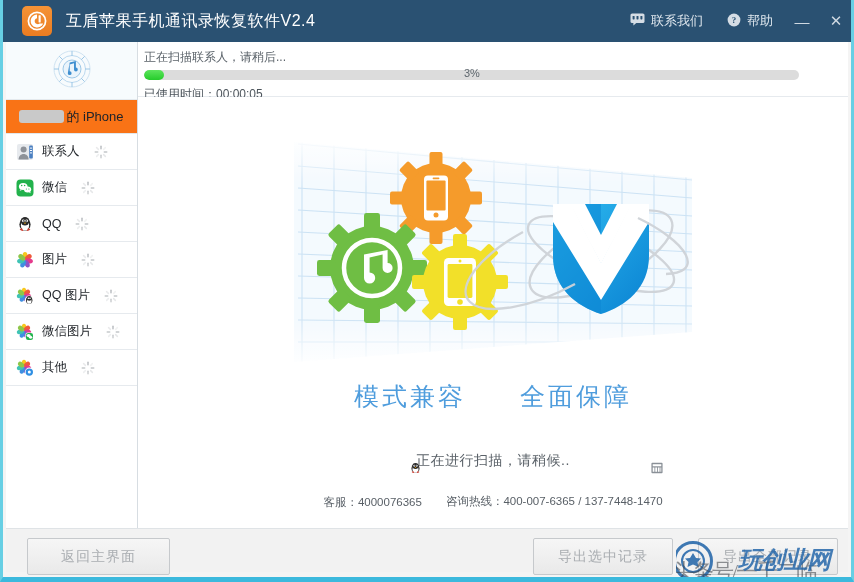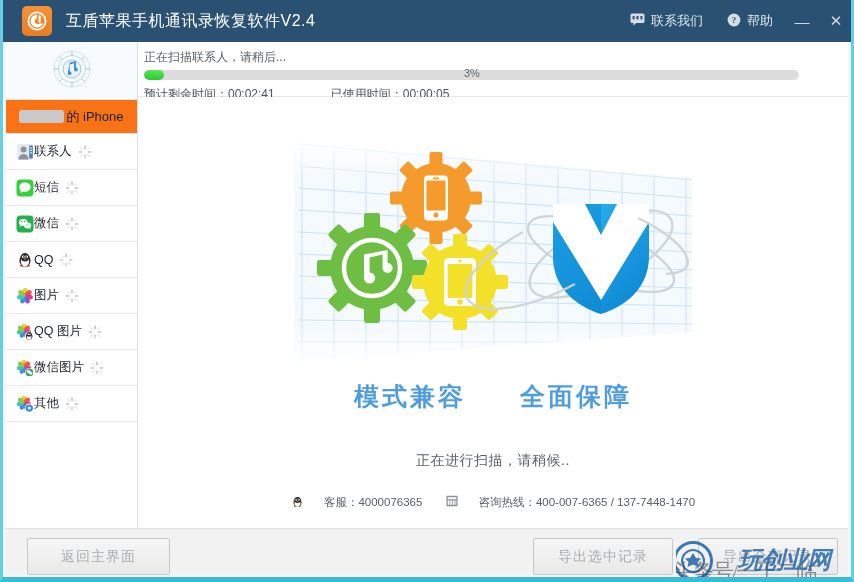--- a/index.html
+++ b/index.html
@@ -62,21 +62,21 @@
     display:flex;align-items:center;justify-content:center;
     font-size:13px;color:#20242a;
   }
   .redact{
     display:inline-block;width:45px;height:13px;border-radius:3px;
     background:#c9c9c9;margin-right:2px;vertical-align:middle;
   }
   .nav-item{
     height:36px;border-bottom:1px solid #e6eaee;
     display:flex;align-items:center;padding-left:10px;box-sizing:border-box;
-    gap:0;cursor:default;position:relative;
+    gap:8px;cursor:default;position:relative;
   }
   .nav-ico{width:18px;height:18px;flex:none;display:block;}
   .nav-label{font-size:12.5px;color:#24282d;white-space:nowrap;}
   .spinner{
     width:14px;height:14px;flex:none;margin-left:6px;opacity:.62;
   }
   .spinner svg{display:block;}
 
   
   .main{
@@ -106,31 +106,31 @@
     display:flex;gap:56px;white-space:nowrap;
   }
 
   .content{
     position:absolute;left:0;top:55px;right:0;bottom:0;background:#fff;
     display:flex;flex-direction:column;align-items:center;
   }
   .hero{margin-top:39px;}
   .slogans{
     margin-top:8px;display:flex;gap:54px;
-    font-size:25px;color:#4f9ddd;letter-spacing:3px;font-weight:bold;
+    font-size:25px;color:#4f9ddd;letter-spacing:3px;
   }
   .scanning{
     margin-top:39px;font-size:14px;color:#5b6269;letter-spacing:.5px;
   }
   .contacts{
     position:absolute;left:0;right:0;bottom:29px;
     display:flex;justify-content:center;align-items:center;gap:24px;
     font-size:11.5px;color:#585f66;
   }
-  .cgrp{display:flex;align-items:flex-start;gap:20px;white-space:nowrap;}
+  .cgrp{display:flex;align-items:flex-end;gap:20px;white-space:nowrap;flex-direction:column;}
 
   
   .footer{
     position:absolute;left:3px;right:3px;bottom:5px;height:38px;
     background:#f2f2f2;border-top:1px solid #dfe3e6;
     height:43px;
   }
   .btn{
     position:absolute;top:9px;height:37px;box-sizing:border-box;
     background:linear-gradient(180deg,#f6f6f6 0%,#e9e9e9 100%);
@@ -255,41 +255,20 @@
             <line x1="13" y1="13" x2="11" y2="11" opacity=".35"></line>
             <line x1="8" y1="14.6" x2="8" y2="11.8" opacity=".75"></line>
             <line x1="3" y1="13" x2="5" y2="11" opacity=".25"></line>
             <line x1="1.4" y1="8" x2="4.2" y2="8" opacity=".8"></line>
             <line x1="3" y1="3" x2="5" y2="5" opacity=".3"></line>
           </g>
         </svg>
       </span>
     </div>
 
-    <div class="nav-item">
-      <svg class="nav-ico" viewBox="0 0 18 18">
-        <rect x="0.5" y="0.5" width="17" height="17" rx="4" fill="#35d03c"></rect>
-        <path d="M9 3.6 c3.2 0 5.6 2 5.6 4.6 0 2.6-2.4 4.6-5.6 4.6 -0.7 0-1.4-.1-2-.3 L4.4 14 l.5-2 C3.9 11.1 3.4 9.9 3.4 8.2 3.4 5.6 5.8 3.6 9 3.6 Z" fill="#ffffff"></path>
-      </svg>
-      <span class="nav-label">短信</span>
-      <span class="spinner">
-        <svg viewBox="0 0 16 16" width="14" height="14">
-          <g stroke="#8c9298" stroke-width="1.7" stroke-linecap="round">
-            <line x1="8" y1="1.4" x2="8" y2="4.2" opacity=".95"></line>
-              <line x1="13" y1="3" x2="11" y2="5" opacity=".2"></line>
-            <line x1="14.6" y1="8" x2="11.8" y2="8" opacity=".85"></line>
-              <line x1="13" y1="13" x2="11" y2="11" opacity=".35"></line>
-            <line x1="8" y1="14.6" x2="8" y2="11.8" opacity=".75"></line>
-              <line x1="3" y1="13" x2="5" y2="11" opacity=".25"></line>
-            <line x1="1.4" y1="8" x2="4.2" y2="8" opacity=".8"></line>
-              <line x1="3" y1="3" x2="5" y2="5" opacity=".3"></line>
-          </g>
-        </svg>
-      </span>
-    </div>
 
     <div class="nav-item">
       <svg class="nav-ico" viewBox="0 0 18 18">
         <rect x="0.5" y="0.5" width="17" height="17" rx="4" fill="#22b24c"></rect>
         <ellipse cx="7.2" cy="7.4" rx="4.3" ry="3.5" fill="#ffffff"></ellipse>
         <path d="M4.7 10.2 L3.6 12 l2.3-1.1 Z" fill="#ffffff"></path>
         <circle cx="5.7" cy="6.6" r="0.75" fill="#22b24c"></circle>
         <circle cx="8.6" cy="6.6" r="0.75" fill="#22b24c"></circle>
         <ellipse cx="11.6" cy="10.6" rx="3.6" ry="3" fill="#ffffff"></ellipse>
         <path d="M13.9 12.8 L15 14.3 l-2-0.9 Z" fill="#ffffff"></path>
@@ -475,21 +454,20 @@
 
   <div class="main">
 
     <div class="prog-wrap">
       <div class="prog-status">正在扫描联系人，请稍后...</div>
       <div class="bar-outer">
         <div class="bar-inner" id="bar-fill" style="width: 3%;"></div>
       </div>
       <div class="pct">3%</div>
       <div class="times">
-        <span>预计剩余时间：00:02:41</span>
         <span>已使用时间：00:00:05</span>
       </div>
     </div>
 
     <div class="content">
 
       <div class="hero">
         <svg width="410" height="232" viewBox="0 0 410 232">
           <defs>
             <clipPath id="gridclip">

